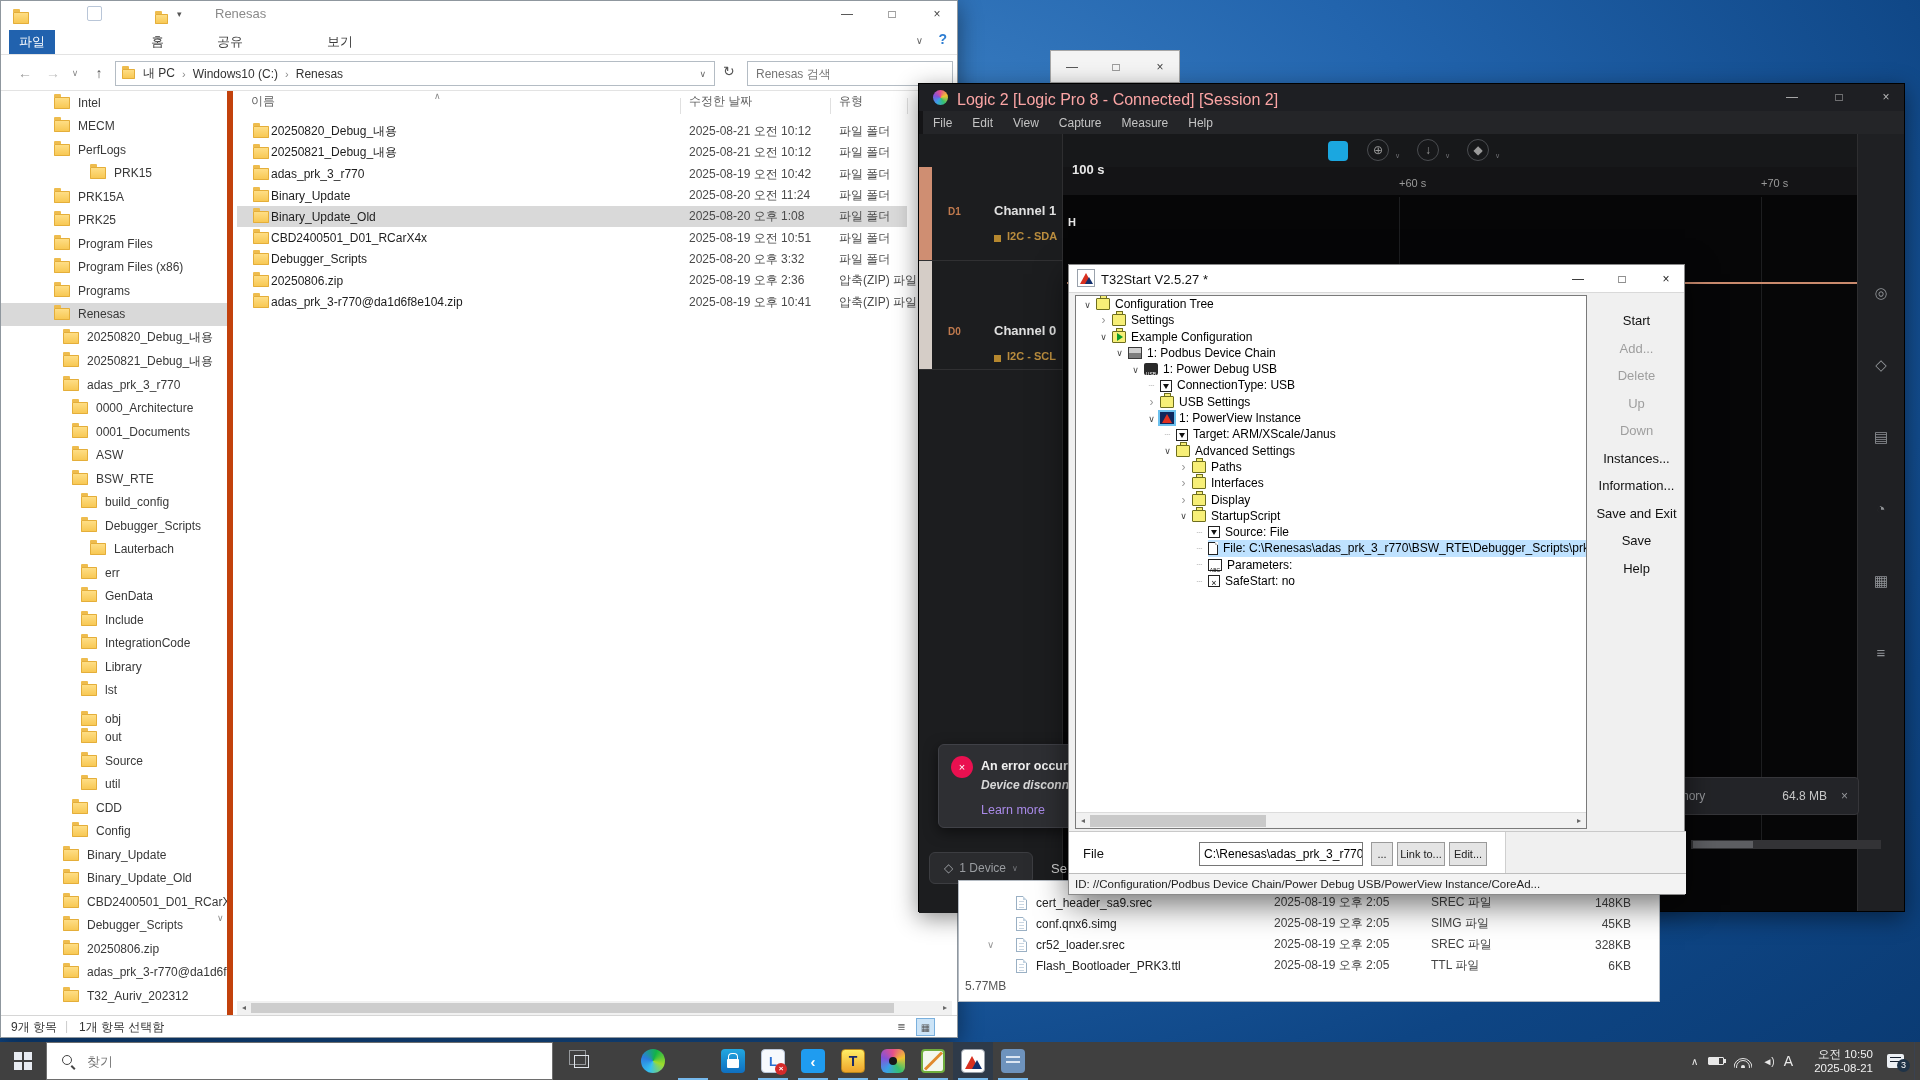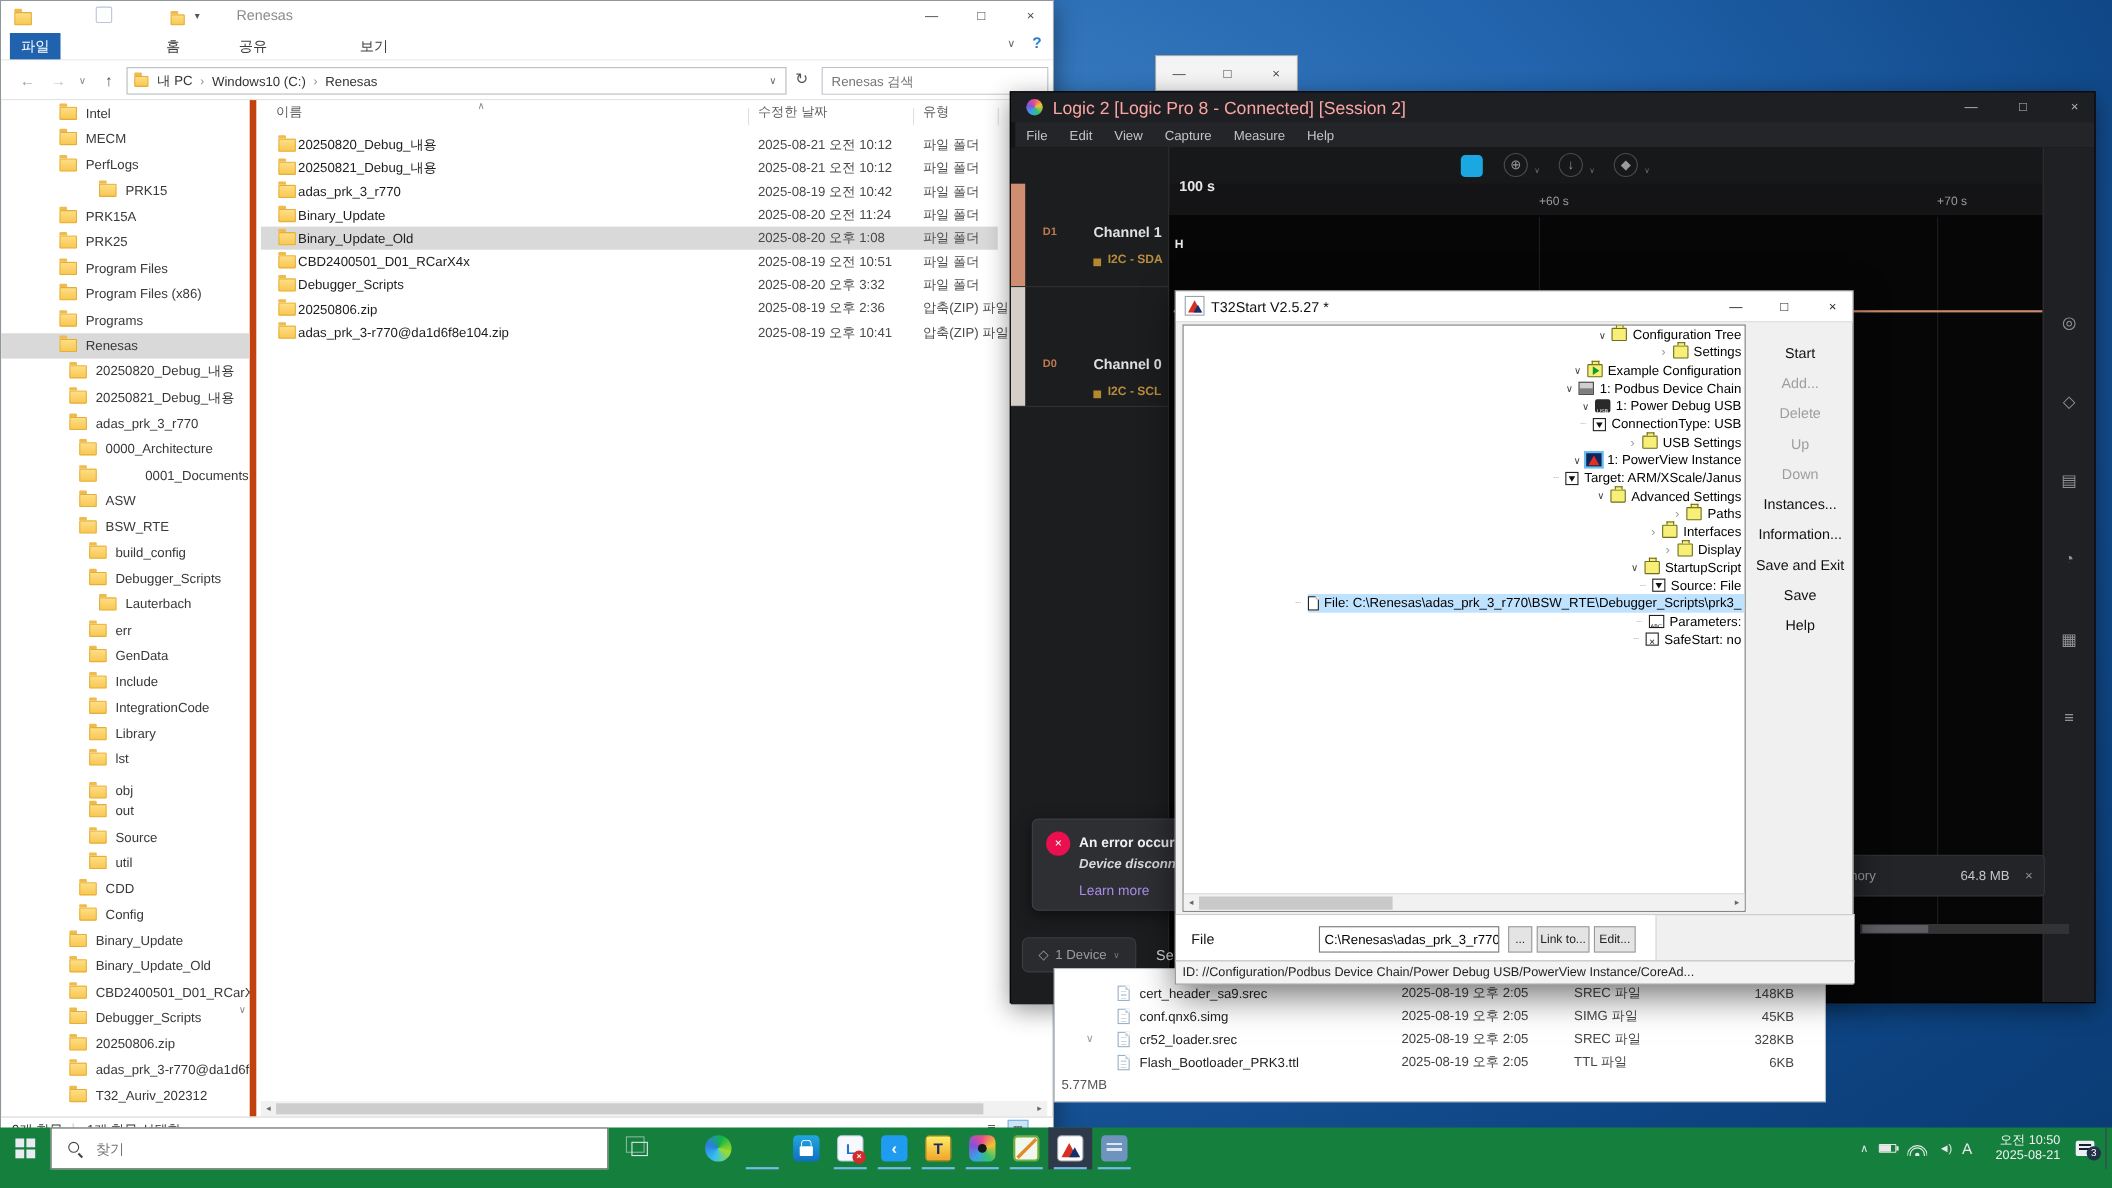--- a/index.html
+++ b/index.html
@@ -147,21 +147,21 @@
   .t32w{left:1068px;top:264px;width:617px;height:631px;background:#f0f0f0;border:1px solid #8a8a8a;
     box-shadow:0 10px 30px rgba(0,0,0,.55);}
   .t32-title{position:absolute;left:0;top:0;right:0;height:28px;background:#fff;border-bottom:1px solid #d9d9d9;}
   .t32-title .title{position:absolute;left:32px;top:7px;font-size:13px;color:#111;}
   .t32w .wc{height:28px;line-height:28px;color:#222;}
   .t32logo{display:inline-block;width:18px;height:18px;background:#fff;border:1px solid #9aa2ac;position:relative;}
   .t32logo::before{content:"";position:absolute;left:2px;bottom:2px;border-left:6px solid transparent;border-right:6px solid transparent;border-bottom:11px solid #d83020;}
   .t32logo::after{content:"";position:absolute;right:1px;bottom:2px;border-left:4px solid transparent;border-right:4px solid transparent;border-bottom:7px solid #12306e;}
   .tree{position:absolute;left:6px;top:30px;width:512px;height:534px;background:#fff;border:1px solid #7a7a7a;
     overflow:hidden;font-size:12px;}
-  .trow{height:16.3px;line-height:16.3px;white-space:nowrap;display:flex;align-items:center;justify-content:flex-end;}
+  .trow{height:16.3px;line-height:16.3px;white-space:nowrap;display:flex;align-items:center;}
   .tw{width:17px;flex:none;text-align:center;}
   .trow[data-expand="open"] .tw::before{content:"∨";font-size:9px;color:#444;}
   .trow[data-expand="closed"] .tw::before{content:"›";font-size:12px;color:#9a9a9a;}
   .trow[data-expand="leaf"] .tw::before{content:"┄";font-size:9px;color:#bbb;font-family:"DejaVu Sans Mono",monospace;}
   .tcontent{display:flex;align-items:center;padding-right:3px;}
   .trow.selected .tcontent{background:#bfe2ff;}
   .trow .ic{display:inline-block;width:14px;height:12px;position:relative;margin-right:5px;flex:none;}
   .trow[data-icon="folder"] .ic,.trow[data-icon="folder-play"] .ic{background:#f7ef77;border:1px solid #6e6e1e;border-radius:1px;}
   .trow[data-icon="folder"] .ic::before,.trow[data-icon="folder-play"] .ic::before{content:"";position:absolute;left:3px;top:-4px;width:5px;height:2px;border:1px solid #6e6e1e;border-bottom:none;background:#f7ef77;}
   .trow[data-icon="folder-play"] .ic::after{content:"";position:absolute;left:4px;top:1px;border-left:6px solid #0c9c2c;border-top:4px solid transparent;border-bottom:4px solid transparent;}
@@ -187,21 +187,21 @@
   .filerow .wh{position:absolute;left:0;top:0;width:437px;height:44px;background:#fff;border-right:1px solid #cfcfcf;}
   .filerow .flabel{position:absolute;left:14px;top:14px;font-size:13px;color:#111;}
   .tbox{position:absolute;left:130px;top:10px;width:164px;height:24px;background:#fff;border:1px solid #767676;
     font-size:12px;line-height:22px;padding:0 4px;white-space:nowrap;overflow:hidden;}
   .smallbtn{position:absolute;top:10px;height:24px;background:#e4e4e4;border:1px solid #9a9a9a;font-size:11px;
     text-align:center;line-height:22px;color:#222;}
   .idbar{position:absolute;left:0;bottom:0;width:617px;height:21px;background:#f3f3f3;border-top:1px solid #bdbdbd;
     font-size:11.5px;color:#222;line-height:20px;padding-left:6px;white-space:nowrap;overflow:hidden;}
 
   
-  .tb{position:absolute;left:0;bottom:0;width:1920px;height:55px;background:#15803d;z-index:50;}
+  .tb{position:absolute;left:0;bottom:0;width:1920px;height:38px;background:#404040;z-index:50;}
   .startbtn{position:absolute;left:0;top:0;width:46px;height:38px;display:flex;align-items:center;justify-content:center;}
   .winlogo{display:grid;grid-template-columns:8px 8px;grid-template-rows:8px 8px;gap:2px;}
   .winlogo i{background:#e8ecf2;}
   .tbsearch{position:absolute;left:46px;top:0;width:507px;height:38px;background:#fff;border:1px solid #6e6e6e;
     display:flex;align-items:center;}
   .mag{width:14px;height:14px;position:relative;margin-left:14px;flex:none;}
   .mag::before{content:"";position:absolute;left:1px;top:1px;width:8px;height:8px;border:1.6px solid #444;border-radius:50%;}
   .mag::after{content:"";position:absolute;left:11px;top:11px;width:5px;height:1.6px;background:#444;transform:rotate(45deg);transform-origin:0 0;}
   .tbsearch input{border:none;outline:none;background:transparent;font-size:13px;color:#3c3c3c;margin-left:10px;
     font-family:inherit;width:400px;}
@@ -348,21 +348,21 @@
           <span data-name="sidebar-item-label">20250821_Debug_내용</span>
         </div>
         <div class="srow" data-name="sidebar-item" data-icon="folder" style="padding-left: 62px;">
           <span class="ic icf" data-name="folder-icon"></span>
           <span data-name="sidebar-item-label">adas_prk_3_r770</span>
         </div>
         <div class="srow" data-name="sidebar-item" data-icon="folder" style="padding-left: 71px;">
           <span class="ic icf" data-name="folder-icon"></span>
           <span data-name="sidebar-item-label">0000_Architecture</span>
         </div>
-        <div class="srow" data-name="sidebar-item" data-icon="folder" style="padding-left: 71px; gap: 36px;">
+        <div class="srow" data-name="sidebar-item" data-icon="folder" style="padding-left: 71px;">
           <span class="ic icf" data-name="folder-icon"></span>
           <span data-name="sidebar-item-label">0001_Documents</span>
         </div>
         <div class="srow" data-name="sidebar-item" data-icon="folder" style="padding-left: 71px;">
           <span class="ic icf" data-name="folder-icon"></span>
           <span data-name="sidebar-item-label">ASW</span>
         </div>
         <div class="srow" data-name="sidebar-item" data-icon="folder" style="padding-left: 71px;">
           <span class="ic icf" data-name="folder-icon"></span>
           <span data-name="sidebar-item-label">BSW_RTE</span>

